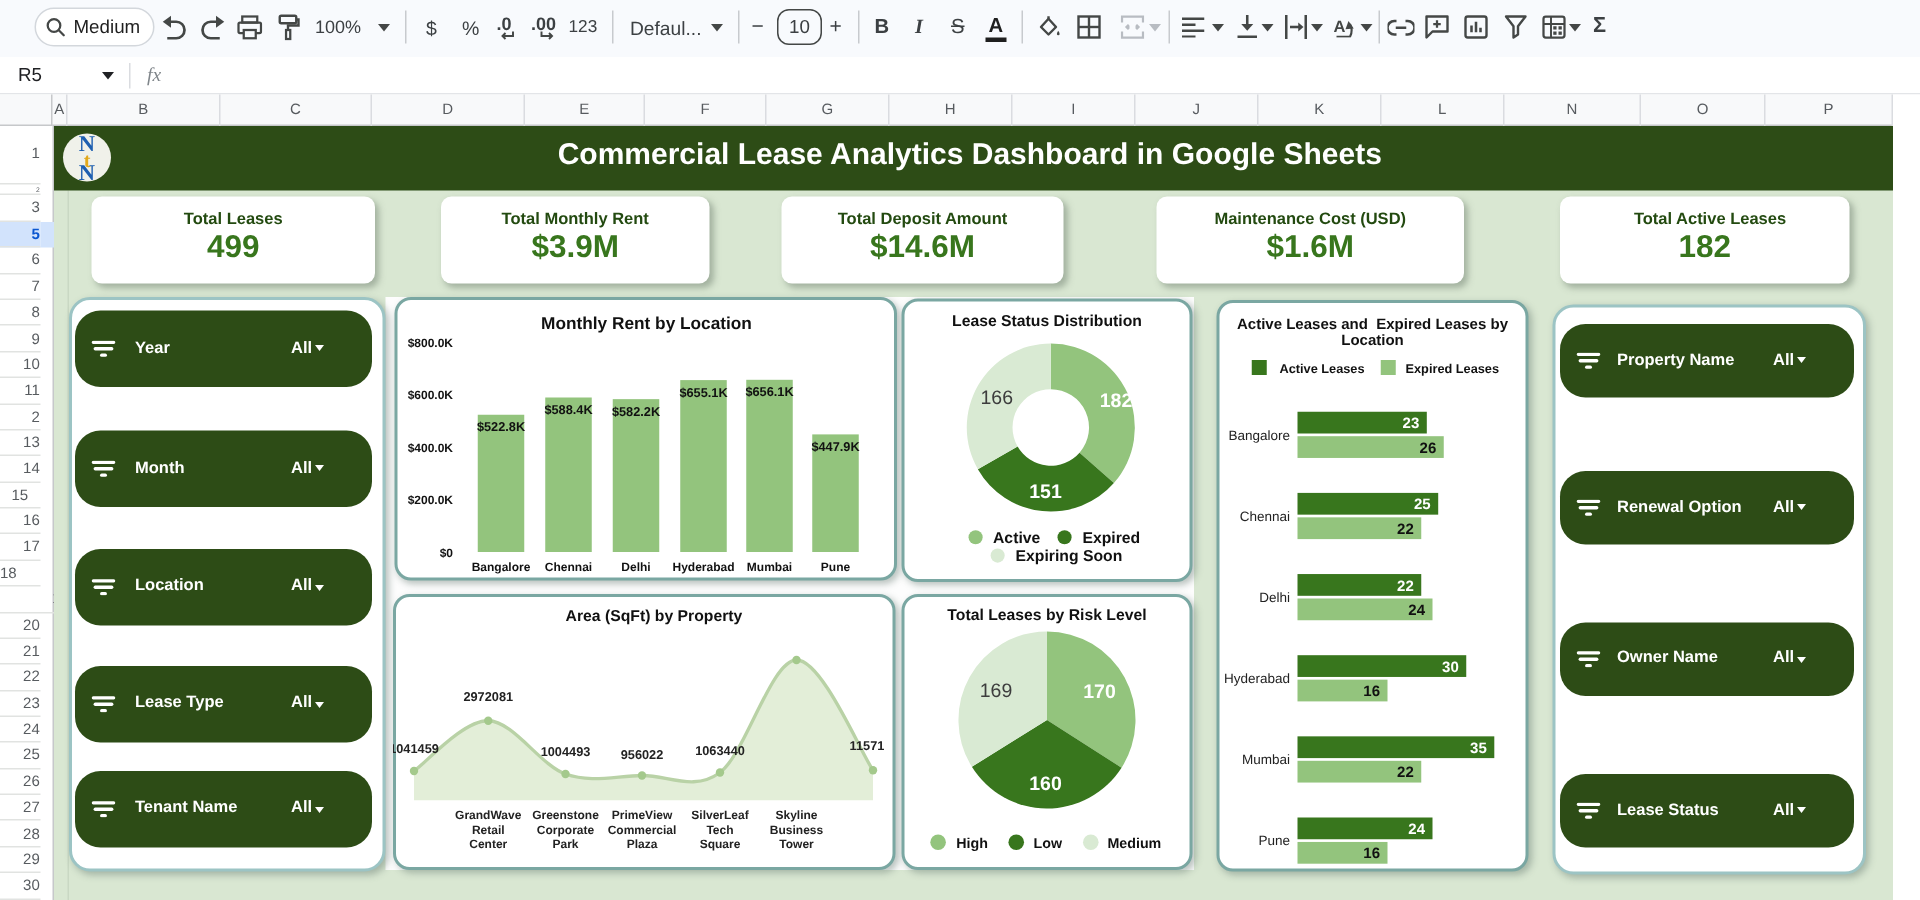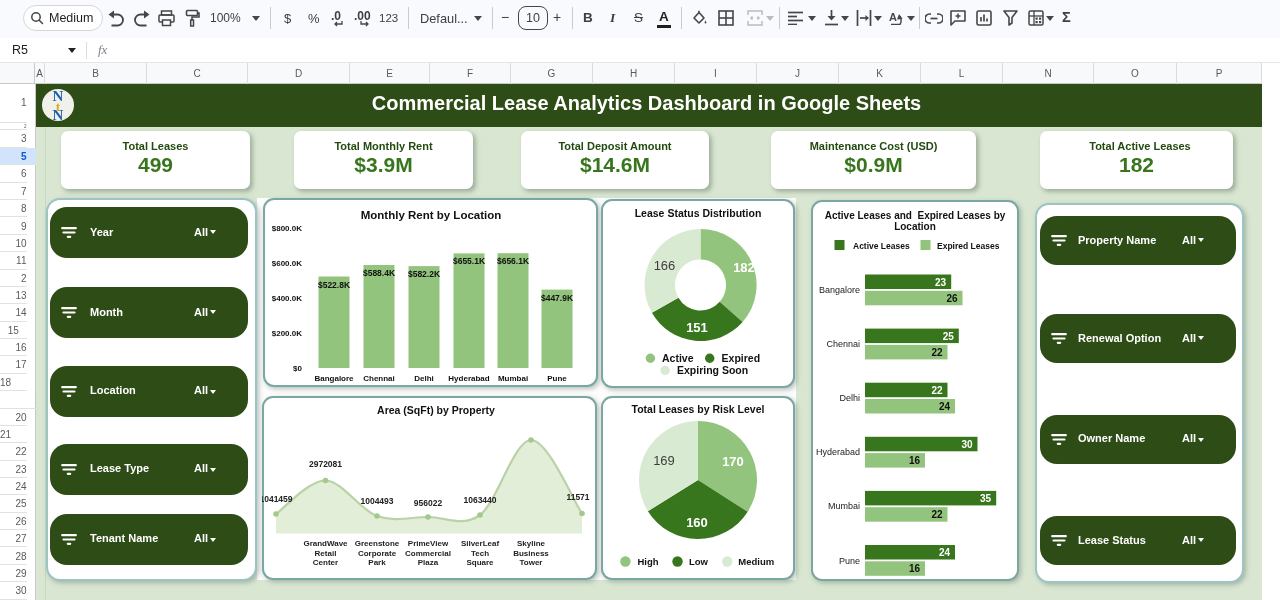--- a/index.html
+++ b/index.html
@@ -190,21 +190,21 @@
 <div class="abs" style="left:0;top:252.2px;width:26.5px;height:17.4px;border-bottom:1px solid #e1e3e1;color:#575b5f;font-size:10px;text-align:right;line-height:17.4px;overflow:hidden">11</div>
 <div class="abs" style="left:0;top:269.6px;width:26.5px;height:17.4px;border-bottom:1px solid #e1e3e1;color:#575b5f;font-size:10px;text-align:right;line-height:17.4px;overflow:hidden">2</div>
 <div class="abs" style="left:0;top:287.0px;width:26.5px;height:17.4px;border-bottom:1px solid #e1e3e1;color:#575b5f;font-size:10px;text-align:right;line-height:17.4px;overflow:hidden">13</div>
 <div class="abs" style="left:0;top:304.3px;width:26.5px;height:17.4px;border-bottom:1px solid #e1e3e1;color:#575b5f;font-size:10px;text-align:right;line-height:17.4px;overflow:hidden">14</div>
 <div class="abs" style="left:0;top:321.7px;width:26.5px;height:17.4px;border-bottom:1px solid #e1e3e1;color:#575b5f;font-size:10px;text-align:center;line-height:17.4px;overflow:hidden">15</div>
 <div class="abs" style="left:0;top:339.1px;width:26.5px;height:17.4px;border-bottom:1px solid #e1e3e1;color:#575b5f;font-size:10px;text-align:right;line-height:17.4px;overflow:hidden">16</div>
 <div class="abs" style="left:0;top:356.4px;width:26.5px;height:17.4px;border-bottom:1px solid #e1e3e1;color:#575b5f;font-size:10px;text-align:right;line-height:17.4px;overflow:hidden">17</div>
 <div class="abs" style="left:0;top:373.8px;width:26.5px;height:17.4px;border-bottom:1px solid #e1e3e1;color:#575b5f;font-size:10px;line-height:17.4px;overflow:hidden">18</div>
 <div class="abs" style="left:0;top:391.2px;width:46px;height:17.4px;border-bottom:1px solid #e1e3e1;color:#575b5f;font-size:10px;text-align:right;line-height:17.4px;overflow:hidden">19</div>
 <div class="abs" style="left:0;top:408.6px;width:26.5px;height:17.4px;border-bottom:1px solid #e1e3e1;color:#575b5f;font-size:10px;text-align:right;line-height:17.4px;overflow:hidden">20</div>
-<div class="abs" style="left:0;top:425.9px;width:26.5px;height:17.4px;border-bottom:1px solid #e1e3e1;color:#575b5f;font-size:10px;line-height:17.4px;overflow:hidden">21</div>
+<div class="abs" style="left:0;top:425.9px;width:26.5px;height:17.4px;border-bottom:1px solid #e1e3e1;color:#575b5f;font-size:10px;text-align:right;line-height:17.4px;overflow:hidden">21</div>
 <div class="abs" style="left:0;top:443.3px;width:26.5px;height:17.4px;border-bottom:1px solid #e1e3e1;color:#575b5f;font-size:10px;text-align:right;line-height:17.4px;overflow:hidden">22</div>
 <div class="abs" style="left:0;top:460.7px;width:26.5px;height:17.4px;border-bottom:1px solid #e1e3e1;color:#575b5f;font-size:10px;text-align:right;line-height:17.4px;overflow:hidden">23</div>
 <div class="abs" style="left:0;top:478.0px;width:26.5px;height:17.4px;border-bottom:1px solid #e1e3e1;color:#575b5f;font-size:10px;text-align:right;line-height:17.4px;overflow:hidden">24</div>
 <div class="abs" style="left:0;top:495.4px;width:26.5px;height:17.4px;border-bottom:1px solid #e1e3e1;color:#575b5f;font-size:10px;text-align:right;line-height:17.4px;overflow:hidden">25</div>
 <div class="abs" style="left:0;top:512.8px;width:26.5px;height:17.4px;border-bottom:1px solid #e1e3e1;color:#575b5f;font-size:10px;text-align:right;line-height:17.4px;overflow:hidden">26</div>
 <div class="abs" style="left:0;top:530.1px;width:26.5px;height:17.4px;border-bottom:1px solid #e1e3e1;color:#575b5f;font-size:10px;text-align:right;line-height:17.4px;overflow:hidden">27</div>
 <div class="abs" style="left:0;top:547.5px;width:26.5px;height:17.4px;border-bottom:1px solid #e1e3e1;color:#575b5f;font-size:10px;text-align:right;line-height:17.4px;overflow:hidden">28</div>
 <div class="abs" style="left:0;top:564.9px;width:26.5px;height:17.4px;border-bottom:1px solid #e1e3e1;color:#575b5f;font-size:10px;text-align:right;line-height:17.4px;overflow:hidden">29</div>
 <div class="abs" style="left:0;top:582.3px;width:26.5px;height:17.4px;border-bottom:1px solid #e1e3e1;color:#575b5f;font-size:10px;text-align:right;line-height:17.4px;overflow:hidden">30</div>
 <div class="abs" style="left:0;top:599.6px;width:26.5px;height:17.4px;border-bottom:1px solid #e1e3e1;color:#575b5f;font-size:10px;text-align:right;line-height:17.4px;overflow:hidden">31</div>
@@ -224,21 +224,21 @@
 <div class="abs" style="left:61px;top:140px;width:189px;text-align:center;font-size:11px;font-weight:bold;color:#234a10">Total Leases</div>
 <div class="abs" style="left:61px;top:153px;width:189px;text-align:center;font-size:21px;font-weight:bold;color:#38761d">499</div>
 <div class="card" style="left:294px;top:131px;width:179px;height:58px"></div>
 <div class="abs" style="left:294px;top:140px;width:179px;text-align:center;font-size:11px;font-weight:bold;color:#234a10">Total Monthly Rent</div>
 <div class="abs" style="left:294px;top:153px;width:179px;text-align:center;font-size:21px;font-weight:bold;color:#38761d">$3.9M</div>
 <div class="card" style="left:521px;top:131px;width:188px;height:58px"></div>
 <div class="abs" style="left:521px;top:140px;width:188px;text-align:center;font-size:11px;font-weight:bold;color:#234a10">Total Deposit Amount</div>
 <div class="abs" style="left:521px;top:153px;width:188px;text-align:center;font-size:21px;font-weight:bold;color:#38761d">$14.6M</div>
 <div class="card" style="left:771px;top:131px;width:205px;height:58px"></div>
 <div class="abs" style="left:771px;top:140px;width:205px;text-align:center;font-size:11px;font-weight:bold;color:#234a10">Maintenance Cost (USD)</div>
-<div class="abs" style="left:771px;top:153px;width:205px;text-align:center;font-size:21px;font-weight:bold;color:#38761d">$0.9M</div>
+<div class="abs" style="left:771px;top:153px;width:205px;text-align:center;font-size:21px;font-weight:bold;color:#38761d">$1.6M</div>
 <div class="card" style="left:1040px;top:131px;width:193px;height:58px"></div>
 <div class="abs" style="left:1040px;top:140px;width:200px;text-align:center;font-size:11px;font-weight:bold;color:#234a10">Total Active Leases</div>
 <div class="abs" style="left:1040px;top:153px;width:193px;text-align:center;font-size:21px;font-weight:bold;color:#38761d">182</div>
 <div class="tcard" style="left:46px;top:198px;width:211px;height:383px;border-radius:14px;border-color:#9cc4c4"></div>
 <div class="fbtn" style="left:50px;top:207px;width:198px;height:51px"></div>
 <svg style="left:60.5px;top:227.0px" width="16" height="11" viewBox="0 0 16 11">
     <g stroke="#fff" stroke-width="2.2" stroke-linecap="round">
       <line x1="1.2" y1="1.2" x2="14.8" y2="1.2"></line>
       <line x1="2.5" y1="5.5" x2="13.5" y2="5.5"></line>
       <line x1="6.8" y1="9.8" x2="9.2" y2="9.8"></line>

